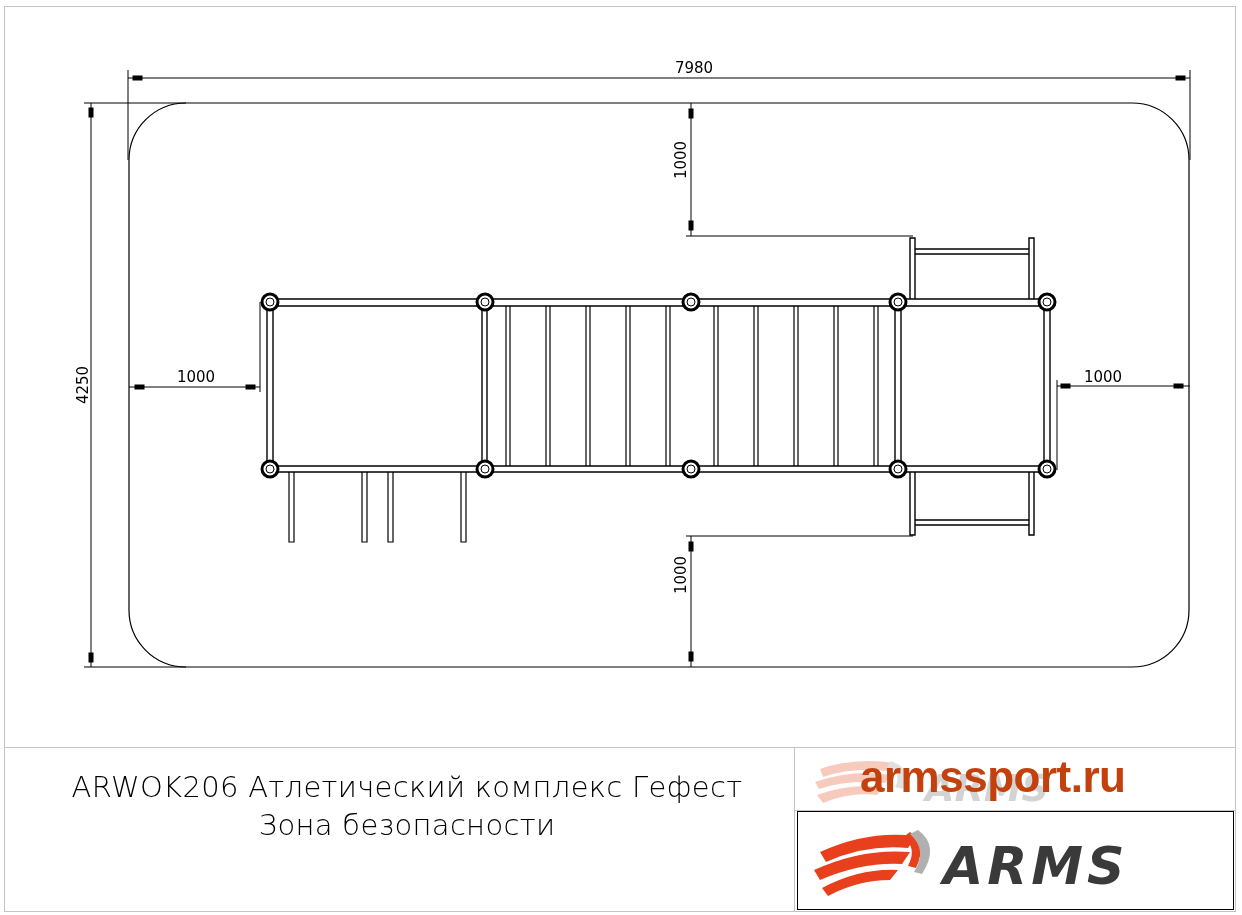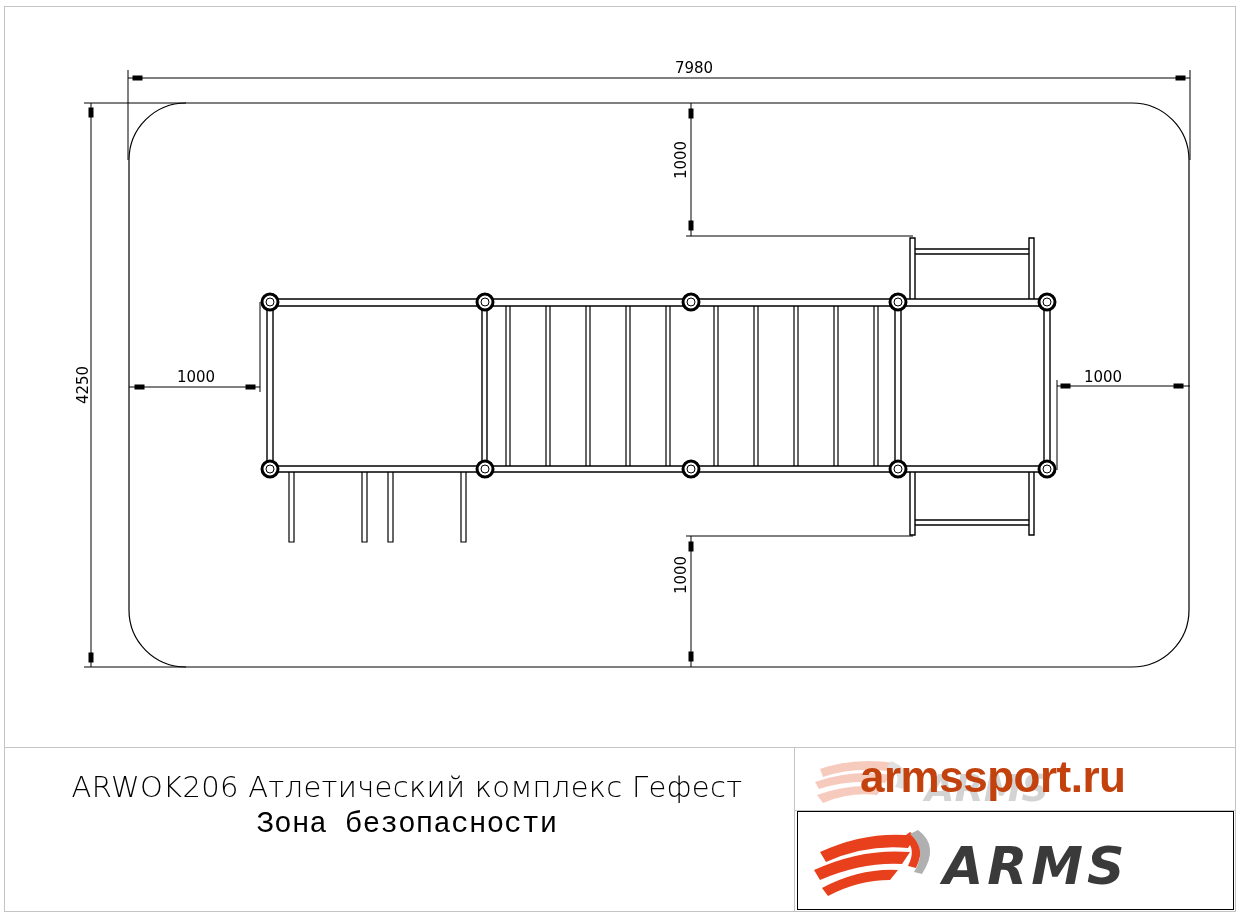--- a/index.html
+++ b/index.html
@@ -4,21 +4,21 @@
   <style>
     html, body { margin: 0; padding: 0; background: #ffffff; }
     body { width: 1242px; height: 915px; position: relative; overflow: hidden; font-family: "DejaVu Sans", sans-serif; }
     #sheet { position: absolute; left: 0; top: 0; width: 1242px; height: 704px; }
     .outer-frame { position: absolute; left: 4px; top: 6px; width: 1232px; height: 906px; border: 1px solid #c4c4c4; box-sizing: border-box; }
     .title-block-top { position: absolute; left: 4px; top: 747px; width: 1232px; height: 1px; background: #c4c4c4; }
     .title-divider { position: absolute; left: 794px; top: 747px; width: 1px; height: 165px; background: #c4c4c4; }
     .site-divider { position: absolute; left: 795px; top: 810px; width: 441px; height: 1px; background: #c4c4c4; }
     .title-text { position: absolute; left: 12px; width: 790px; text-align: center; color: #000; font-family: "DejaVu Sans", sans-serif; font-weight: 300; letter-spacing: 0.3px; }
     .title-line1 { top: 770px; font-size: 29px; }
-    .title-line2 { top: 808px; font-size: 29px; font-family: Liberation Mono, monospace; }
+    .title-line2 { top: 808px; font-size: 29px; }
     .logo-box { position: absolute; left: 797px; top: 811px; width: 437px; height: 99px; border: 1px solid #000; box-sizing: border-box; }
     .site-text { position: absolute; left: 860px; top: 752px; font-family: "Liberation Sans", sans-serif; font-weight: bold; font-size: 44px; color: #c2410c; letter-spacing: -0.5px; z-index: 3; }
     svg text { font-family: "DejaVu Sans", sans-serif; }
   </style>
 </head>
 <body>
 
 <div id="sheet">
   <div class="outer-frame"></div>
 

